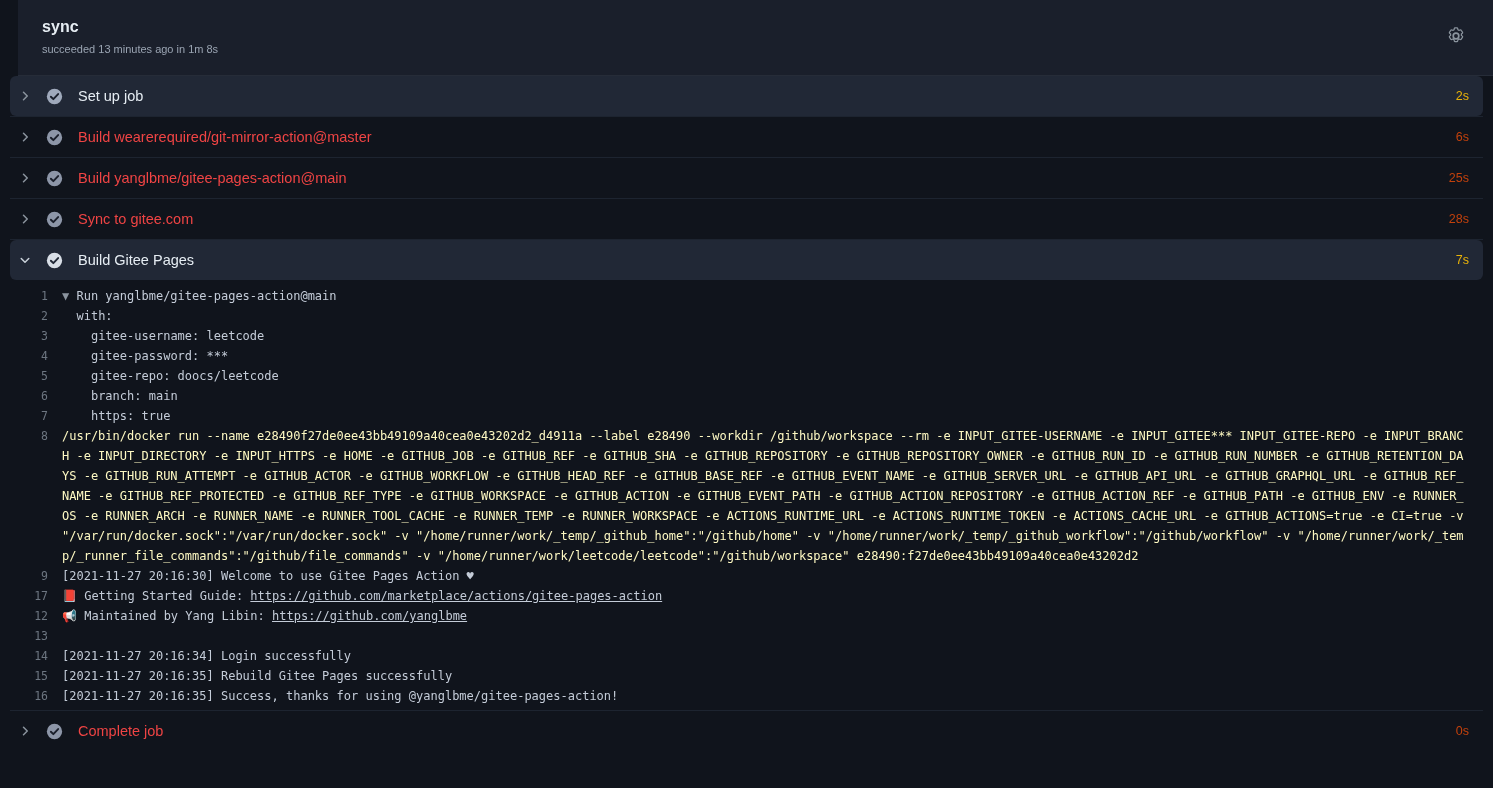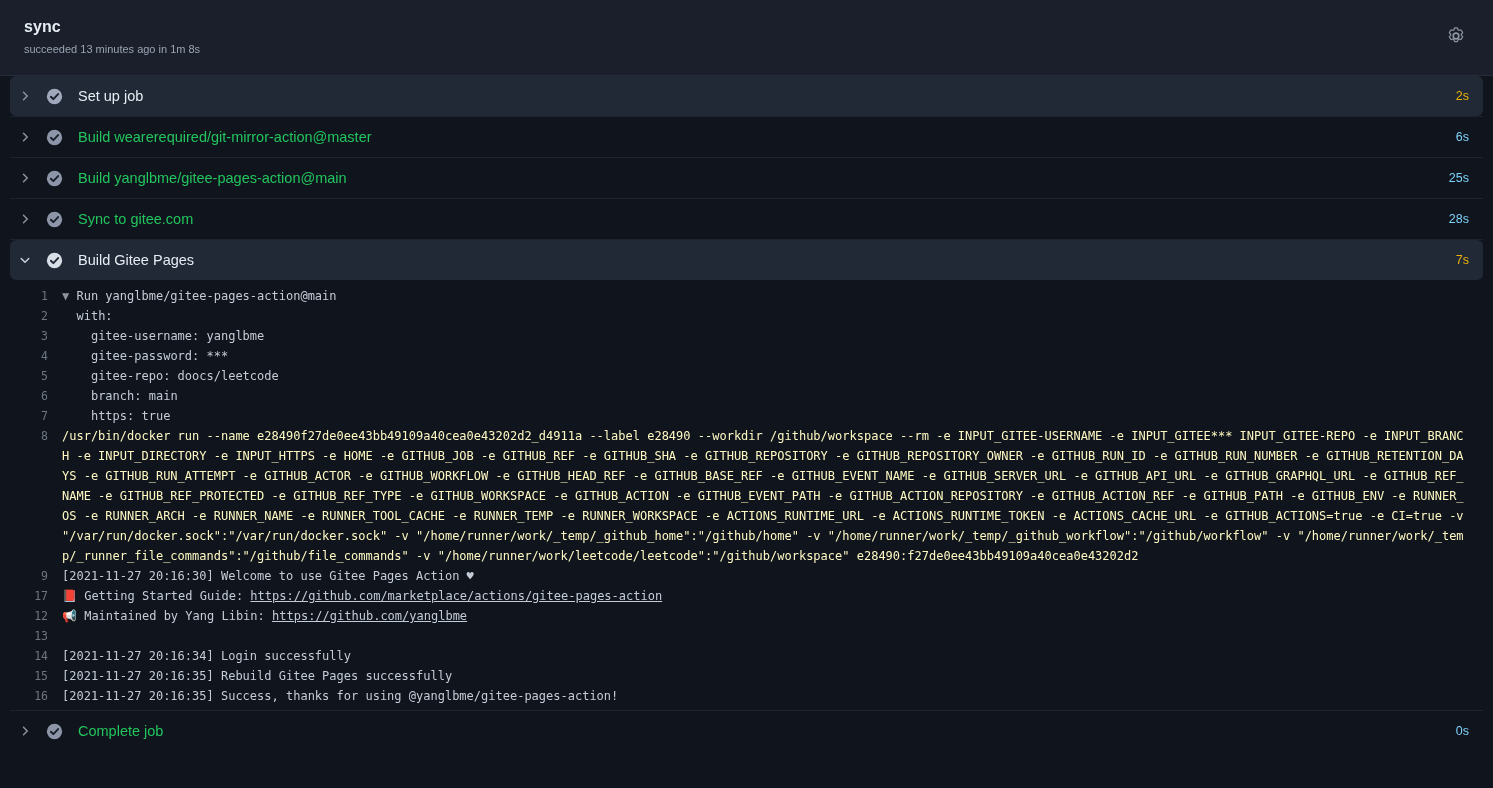--- a/index.html
+++ b/index.html
@@ -12,20 +12,21 @@
   }
   .app { width: 1493px; height: 788px; background: #10141c; position: relative; }
 
   
   .header {
     height: 76px;
     background: #1a1f2b;
     display: flex; align-items: center;
     padding: 0 24px 0 24px;
     border-bottom: 1px solid #262c38;
+    margin-left: 18px;
   }
   .header-left { flex: 1 1 auto; display: flex; flex-direction: column; justify-content: center; }
   .job-title {
     font-size: 16px; font-weight: bold; color: #e6edf3;
     line-height: 20px; letter-spacing: .1px;
   }
   .job-status {
     font-size: 11px; color: #9aa4b2; line-height: 18px; margin-top: 3px;
   }
   .header-right { display: flex; align-items: center; gap: 14px; }
@@ -57,25 +58,25 @@
     cursor: pointer;
   }
   .step-row.highlight { background: #212836; }
   .step-sep { height: 1px; background: #1d2430; margin: 0 10px; }
   .chev {
     width: 30px; flex: 0 0 30px; display: flex; align-items: center; justify-content: center;
     color: #8b949e;
   }
   .status-ico { width: 28px; flex: 0 0 28px; display: flex; align-items: center; justify-content: center; }
   .step-label {
-    flex: 1 1 auto; color: #22c55e; font-size: 14.5px; padding-left: 10px;
+    flex: 1 1 auto; color: #ef4444; font-size: 14.5px; padding-left: 10px;
     white-space: nowrap; overflow: hidden; text-overflow: ellipsis;
   }
   .step-dur {
-    flex: 0 0 auto; color: #7dd3fc; font-size: 12.5px; padding-right: 14px;
+    flex: 0 0 auto; color: #c2410c; font-size: 12.5px; padding-right: 14px;
   }
   .step-row.highlight .step-label { color: #e6edf3; }
   .step-row.highlight .step-dur { color: #eab308; }
 
   
   .log {
     font-family: "DejaVu Sans Mono", "Liberation Mono", monospace;
     font-size: 12px; line-height: 20px;
     padding: 6px 0 4px 0;
   }
@@ -209,21 +210,21 @@
         <span class="lc"><span class="tri">▼ </span><span>Run yanglbme/gitee-pages-action@main</span></span>
       </div>
 
       <div class="log-line">
         <span class="ln">2</span>
         <span class="lc">  with:</span>
       </div>
 
       <div class="log-line">
         <span class="ln">3</span>
-        <span class="lc">    gitee-username: yanglbme</span>
+        <span class="lc">    gitee-username: leetcode</span>
       </div>
 
       <div class="log-line">
         <span class="ln">4</span>
         <span class="lc">    gitee-password: ***</span>
       </div>
 
       <div class="log-line">
         <span class="ln">5</span>
         <span class="lc">    gitee-repo: doocs/leetcode</span>

